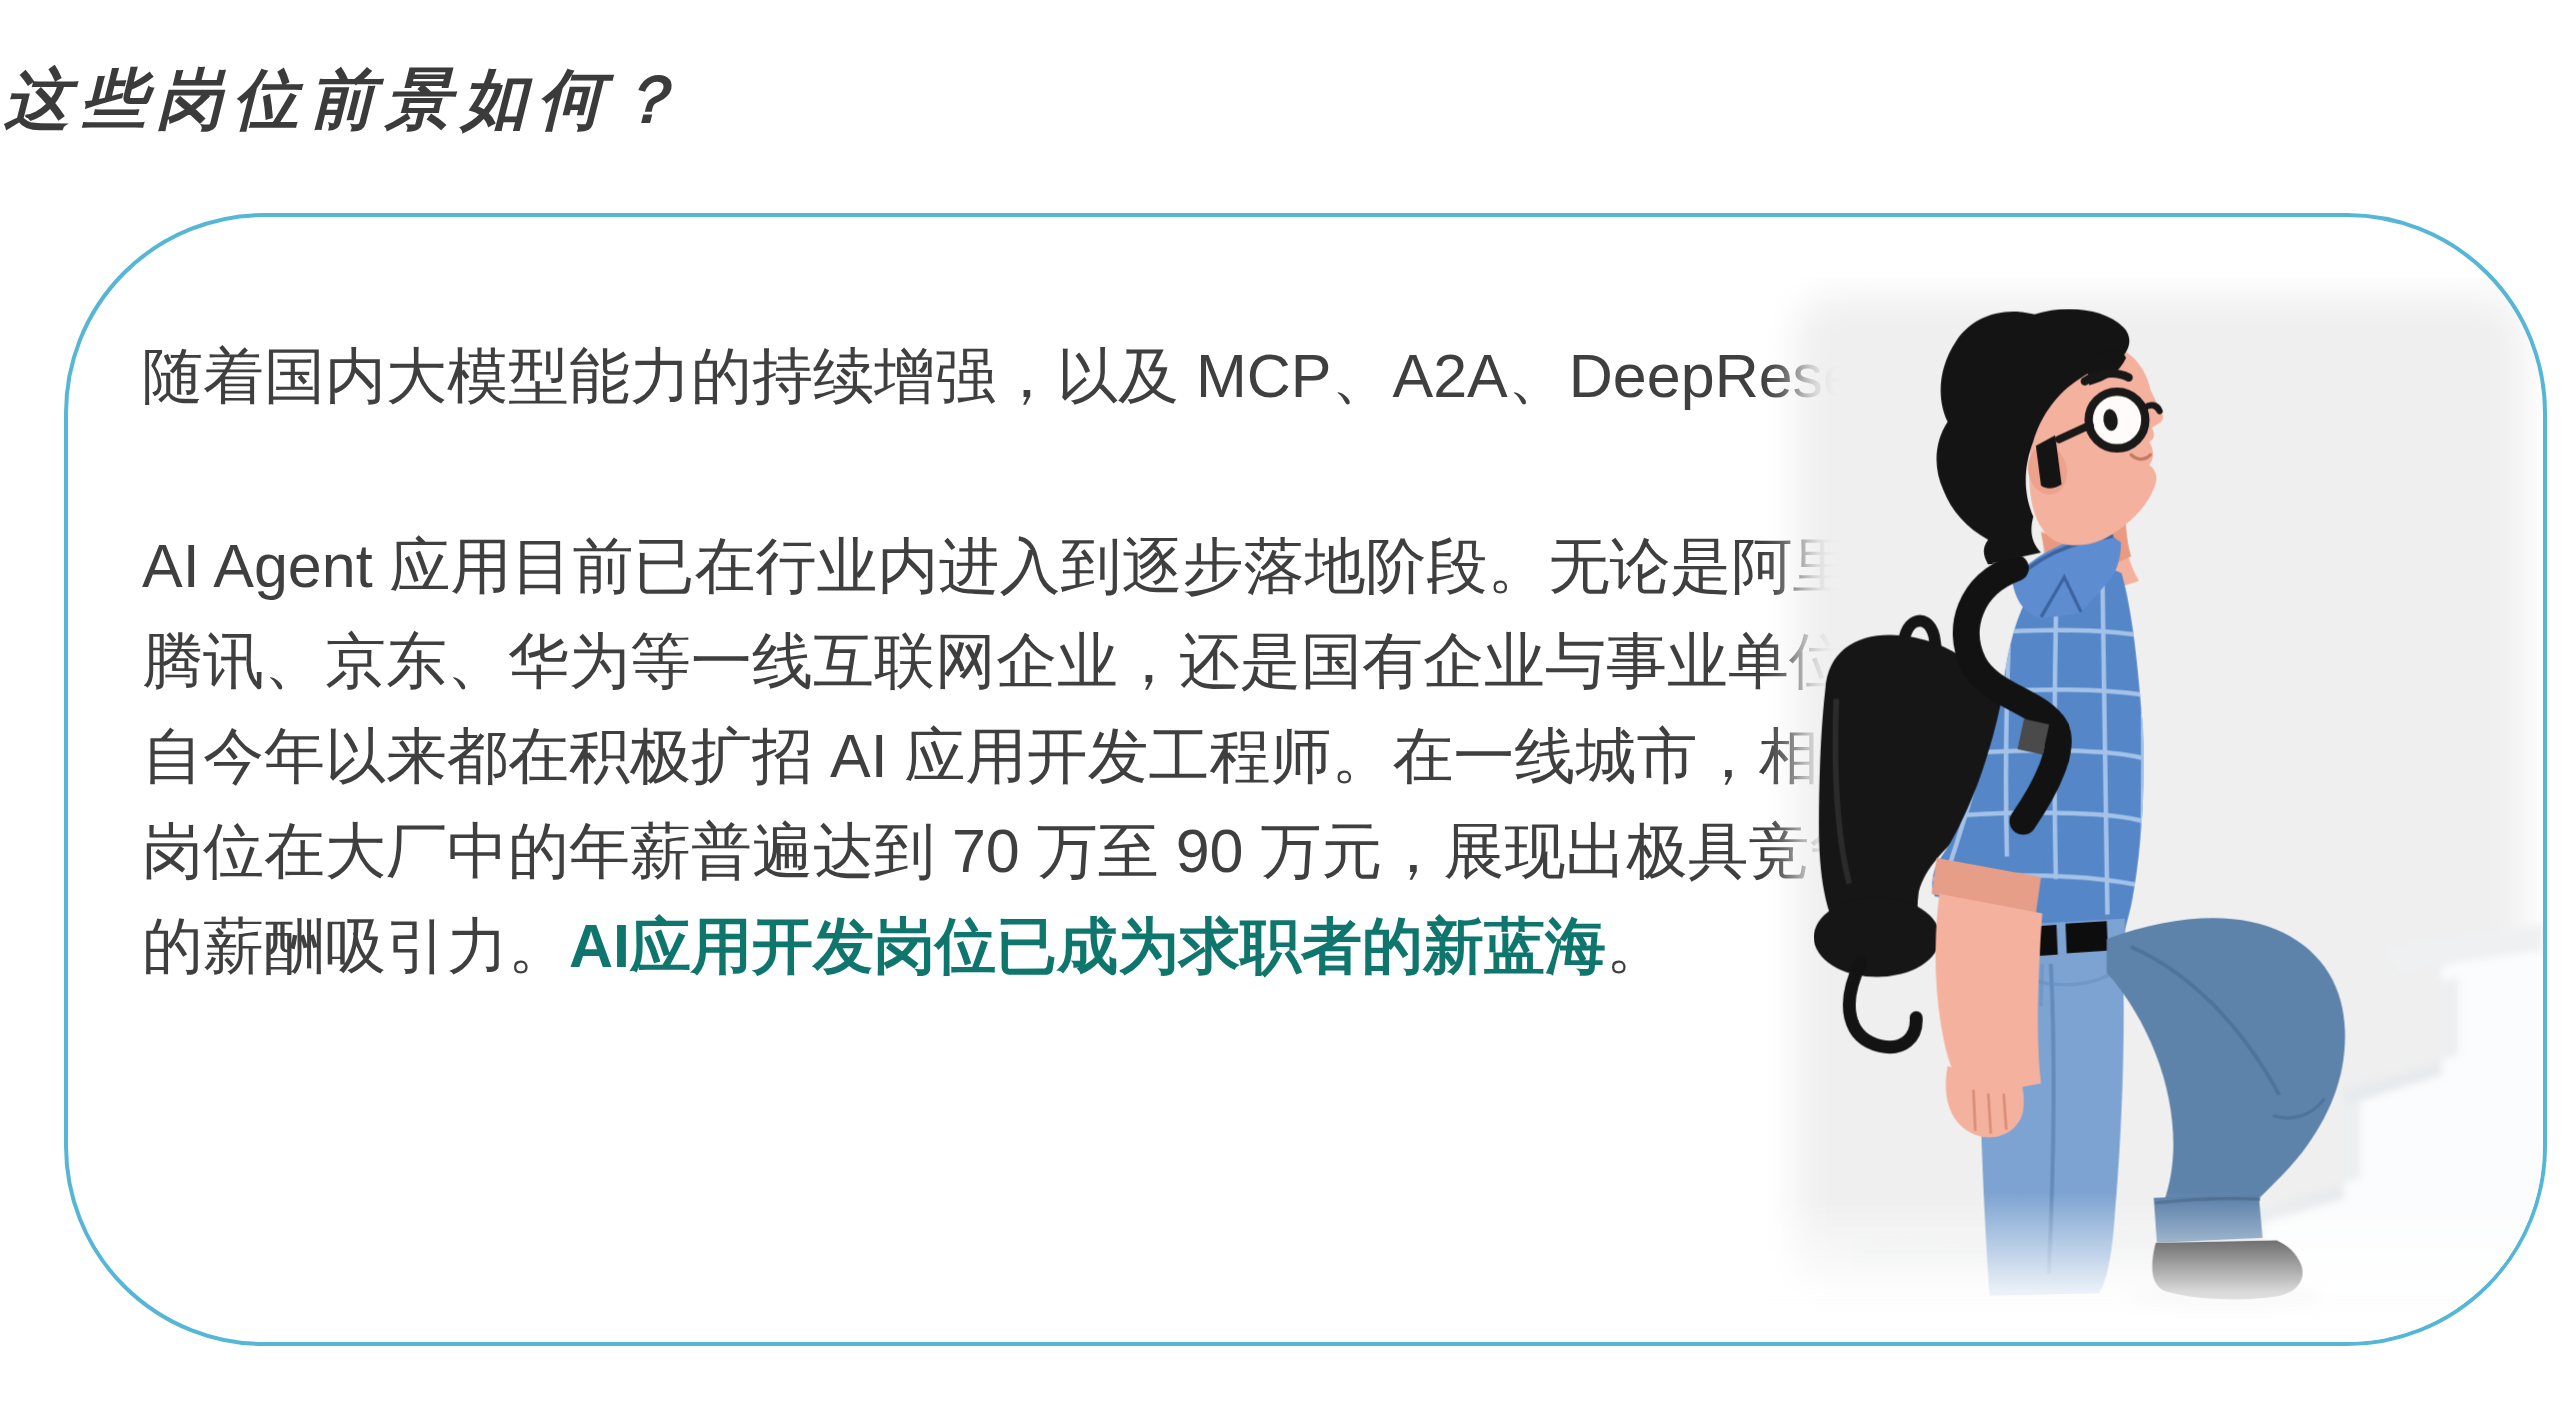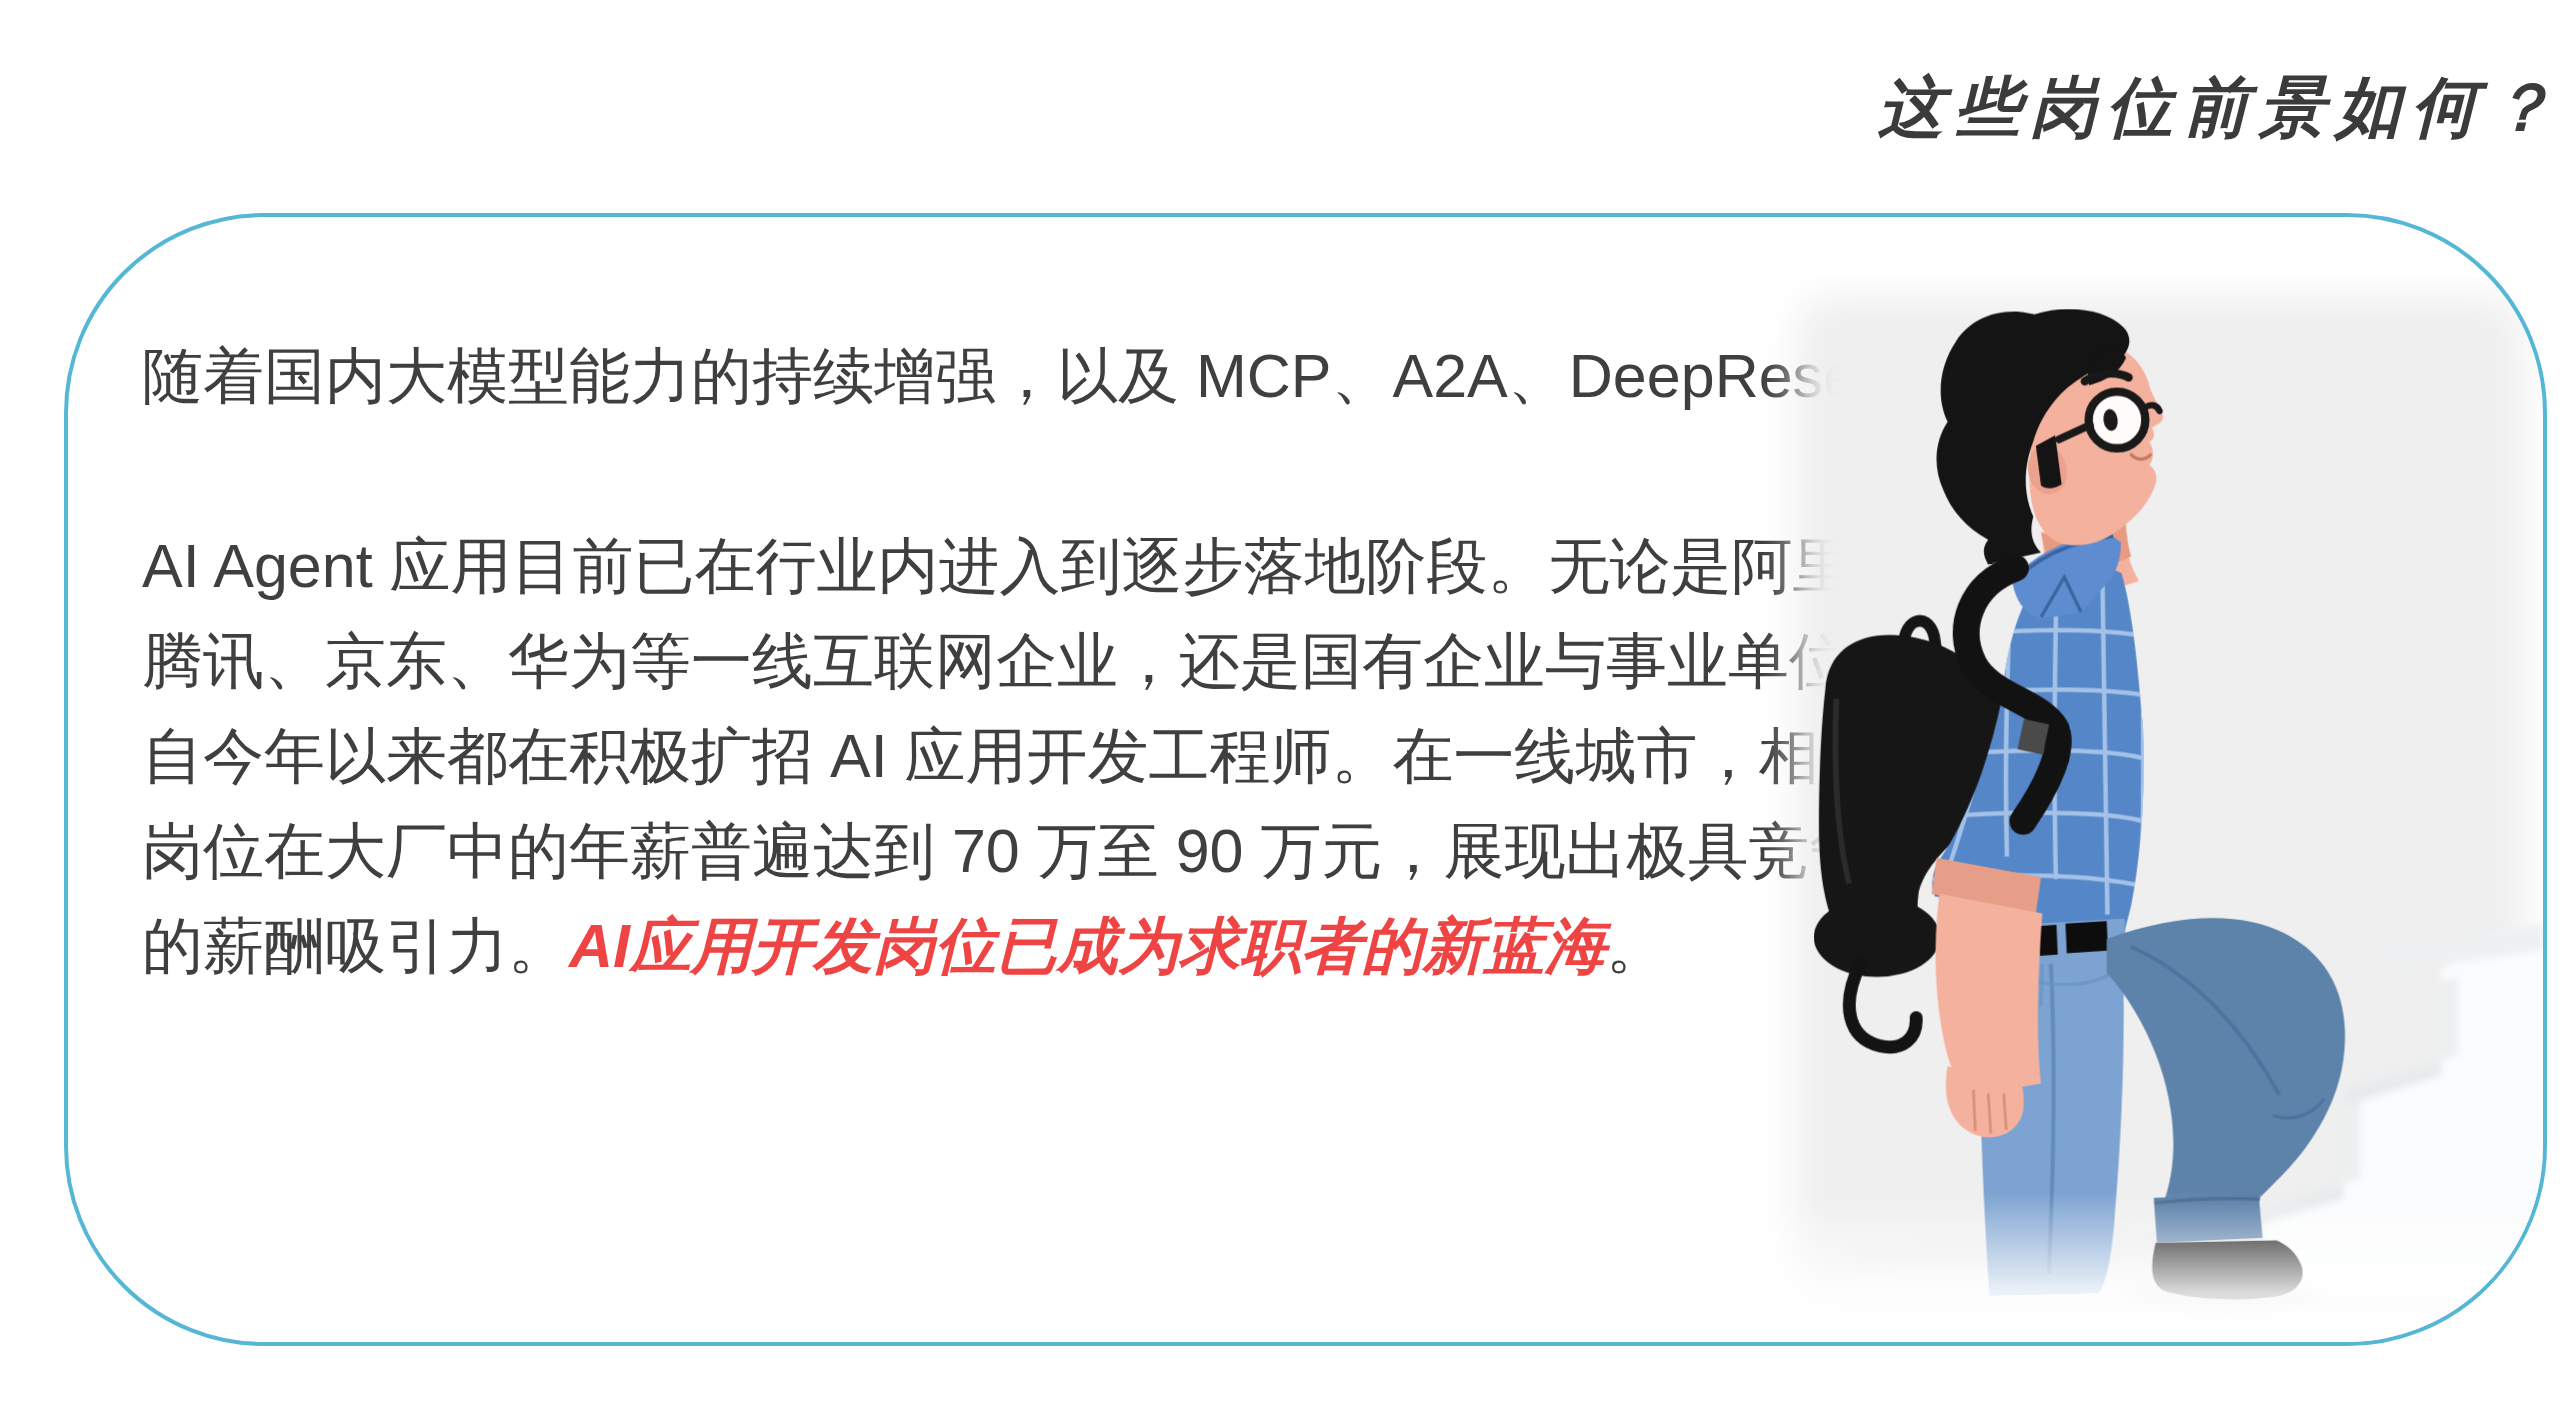--- a/index.html
+++ b/index.html
@@ -1,33 +1,33 @@
 <!DOCTYPE html>
 <html style="font-size:10.3px"><head>
 <meta charset="utf-8">
 <style>
   html,body{margin:0;padding:0;background:#ffffff;}
   body{width:2576px;height:1415px;position:relative;overflow:hidden;
        font-family:"Liberation Sans","DejaVu Sans",sans-serif;}
   .page{position:absolute;inset:0;background:#ffffff;}
 
-  .title{position:absolute;top:50px;left:0;right:0;margin:12px;text-align:right;
+  .title{position:absolute;top:50px;left:0;right:0;margin:4px;text-align:left;
          font-size:66px;line-height:90px;font-weight:900;font-style:italic;
          letter-spacing:0.155em;color:#3b3b3b;}
 
   .card{position:absolute;left:64px;top:213px;width:2483px;height:1133px;
         box-sizing:border-box;border:4.5px solid #56b6d6;border-radius:200px;
         background:#ffffff;overflow:hidden;}
 
   .text-col{position:absolute;left:74px;top:112px;width:1739px;
             font-size:61px;color:#3f3f3f;}
   .para{margin:0;padding:0;}
   .para + .para{margin-top:95px;}
   .line{display:block;height:95px;line-height:95px;white-space:nowrap;}
-  .line strong{font-weight:800;color:#ef4444;font-style:italic;}
+  .line strong{font-weight:800;color:#0f766e;}
 
   .illo{position:absolute;left:1696px;top:60px;width:782px;height:1069px;}
 </style>
 </head>
 <body>
 
 <div class="page">
 
   <h1 class="title">这些岗位前景如何？</h1>
 

